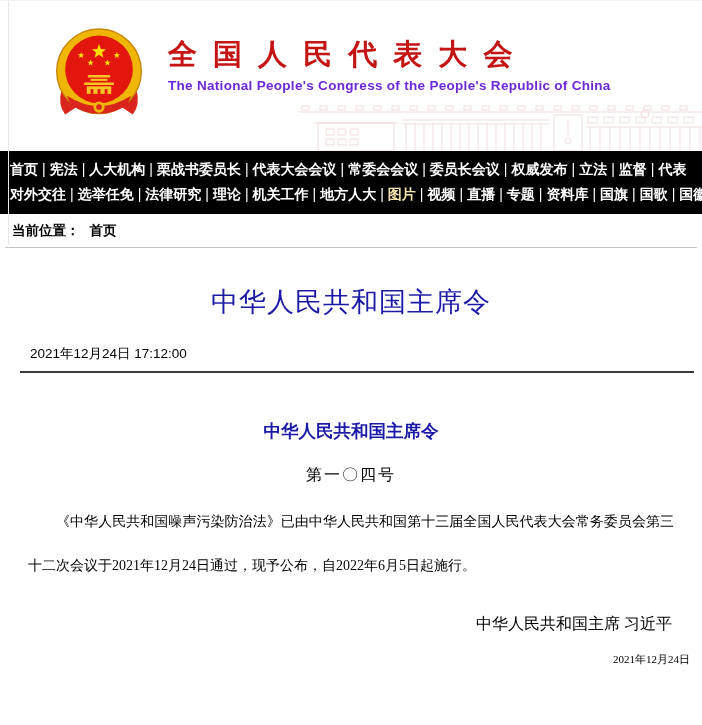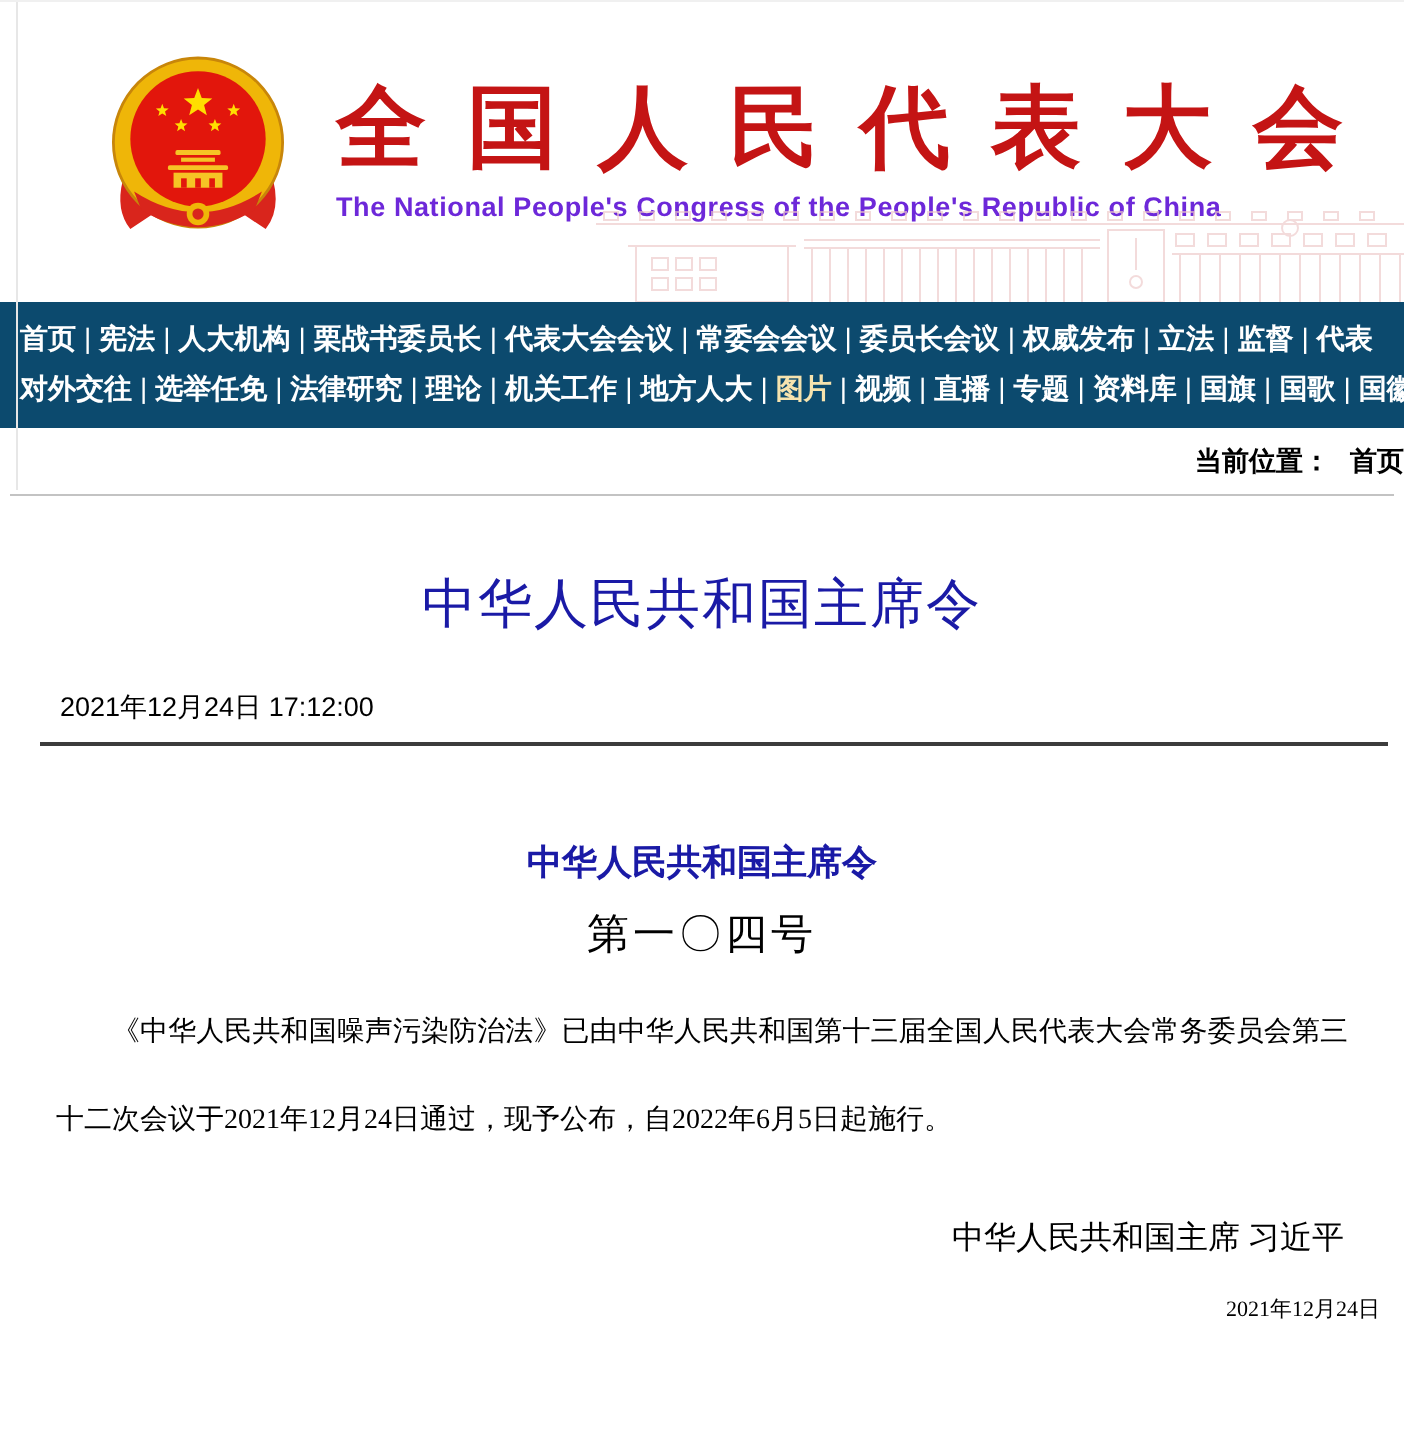--- a/index.html
+++ b/index.html
@@ -9,37 +9,37 @@
     font-family:"Liberation Sans","DejaVu Sans",sans-serif;
     border-top:1px solid #f0f0f0;
   }
   .edge-line { position:absolute; left:8px; top:0; width:1px; height:244px; background:#e7e7e7; }
 
   
   .site-header { position:relative; height:150px; overflow:hidden; }
   .emblem { position:absolute; left:52px; top:24px; width:94px; height:102px; cursor:pointer; }
   .title-block { position:absolute; left:168px; top:38px; width:510px; }
   .site-title {
-    font-size:45px; font-weight:bold; color:#c41414;
+    font-size:29px; font-weight:bold; color:#c41414;
     letter-spacing:4px; white-space:nowrap; line-height:1.1;
   }
   .site-subtitle {
     margin-top:7px; font-size:13.5px; font-weight:bold; color:#9e4936; letter-spacing:.3px;
     white-space:nowrap;
   }
   .watermark { position:absolute; right:0; bottom:0; width:404px; height:46px; opacity:.65; }
 
   
   .main-nav { background:#a40000; color:#fff; padding:6px 6px 7px 10px; }
   .nav-row { font-size:14px; font-weight:bold; line-height:25px; white-space:nowrap; }
   .nav-link { color:#fff; text-decoration:none; cursor:pointer; }
   .sep { color:#fff; margin:0 4px; font-weight:normal; }
 
   
-  .breadcrumb { padding:8px 0 7px 12px; font-size:13.5px; font-weight:bold; color:#000;text-align:right; }
+  .breadcrumb { padding:8px 0 7px 12px; font-size:13.5px; font-weight:bold; color:#000; }
   .breadcrumb a { color:#000; text-decoration:none; margin-left:10px; cursor:pointer; }
   .hr-light { border:0; border-top:1px solid #c3c3c3; margin:0 5px; }
 
   
   .page-title {
     margin-top:36px; text-align:center; font-family:"Liberation Serif","DejaVu Serif",serif;
     font-size:27px; font-weight:normal; color:#1a1aa6; letter-spacing:1px;
   }
   .meta-row {
     margin-top:25px; display:flex; justify-content:space-between; align-items:baseline;
@@ -49,21 +49,21 @@
   .meta-gap { display:inline-block; width:22px; }
   .fs-opt { color:#000; text-decoration:none; margin-left:8px; cursor:pointer; }
   .hr-dark { border:0; border-top:2px solid #3c3c3c; margin:8px 8px 0 20px; }
 
   
   .article { font-family:"Liberation Serif","DejaVu Serif",serif; color:#000; }
   .article-heading {
     margin-top:46px; text-align:center; font-size:17.5px; font-weight:bold; color:#1a1aa6;
     font-family:"Liberation Sans","DejaVu Sans",sans-serif;
   }
-  .order-no { margin-top:10px; text-align:center; font-size:21px; letter-spacing:2px; }
+  .order-no { margin-top:22px; text-align:center; font-size:16px; letter-spacing:2px; }
   .article-body {
     margin:14px 28px 0 28px; font-size:14px; line-height:44px;
     text-indent:2em; text-align:justify;
   }
   .signature { margin-top:26px; text-align:right; padding-right:30px; font-size:16px; }
   .sign-date { margin-top:17px; text-align:right; padding-right:12px; font-size:11px; }
 </style>
 </head>
 <body>
 
@@ -194,21 +194,21 @@
           <line x1="362" y1="22" x2="362" y2="46"></line>
         <line x1="372" y1="22" x2="372" y2="46"></line>
           <line x1="382" y1="22" x2="382" y2="46"></line>
         <line x1="392" y1="22" x2="392" y2="46"></line>
           <line x1="402" y1="22" x2="402" y2="46"></line>
       </g>
     </g>
   </svg>
 </header>
 
-<nav class="main-nav" style="background: #0c4a6e;">
+<nav class="main-nav" style="background: #000000;">
   <div class="nav-row" id="nav-row1"><a class="nav-link">首页</a><span class="sep">|</span><a class="nav-link">宪法</a><span class="sep">|</span><a class="nav-link">人大机构</a><span class="sep">|</span><a class="nav-link">栗战书委员长</a><span class="sep">|</span><a class="nav-link">代表大会会议</a><span class="sep">|</span><a class="nav-link">常委会会议</a><span class="sep">|</span><a class="nav-link">委员长会议</a><span class="sep">|</span><a class="nav-link">权威发布</a><span class="sep">|</span><a class="nav-link">立法</a><span class="sep">|</span><a class="nav-link">监督</a><span class="sep">|</span><a class="nav-link">代表</a></div>
   <div class="nav-row" id="nav-row2"><a class="nav-link">对外交往</a><span class="sep">|</span><a class="nav-link">选举任免</a><span class="sep">|</span><a class="nav-link">法律研究</a><span class="sep">|</span><a class="nav-link">理论</a><span class="sep">|</span><a class="nav-link">机关工作</a><span class="sep">|</span><a class="nav-link">地方人大</a><span class="sep">|</span><a class="nav-link" style="color: rgb(246, 227, 174);">图片</a><span class="sep">|</span><a class="nav-link">视频</a><span class="sep">|</span><a class="nav-link">直播</a><span class="sep">|</span><a class="nav-link">专题</a><span class="sep">|</span><a class="nav-link">资料库</a><span class="sep">|</span><a class="nav-link">国旗</a><span class="sep">|</span><a class="nav-link">国歌</a><span class="sep">|</span><a class="nav-link">国徽</a></div>
 </nav>
 
 <div class="breadcrumb">
   <span>当前位置：</span><a>首页</a>
 </div>
 <hr class="hr-light">
 
 <h1 class="page-title" style="color: rgb(26, 26, 166);">中华人民共和国主席令</h1>

